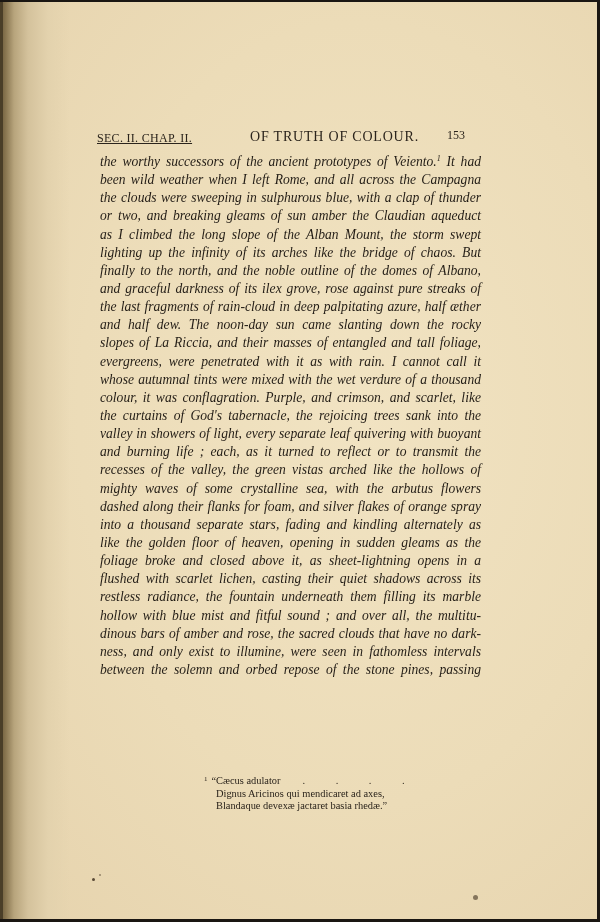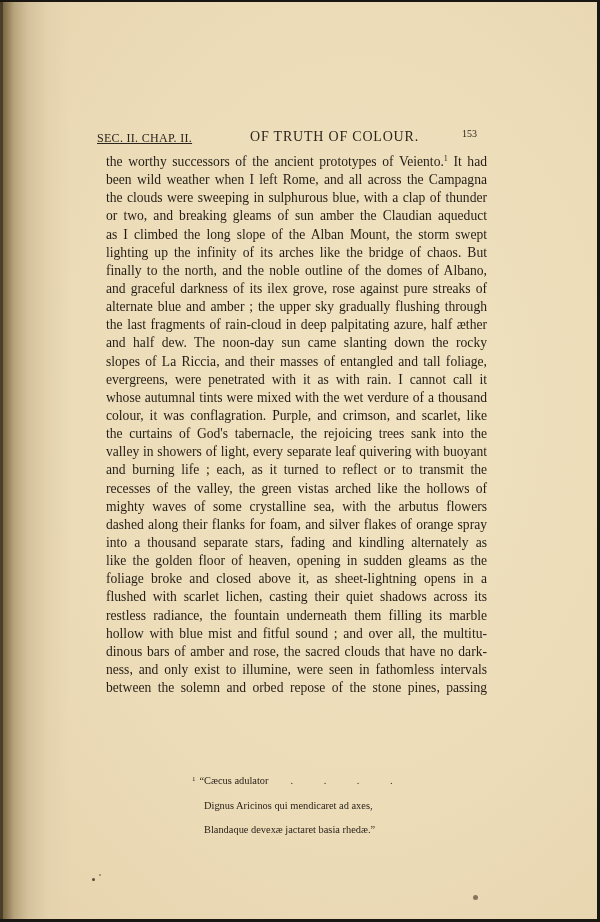--- a/index.html
+++ b/index.html
@@ -63,59 +63,60 @@
       position: absolute;
       left: 133px;
       top: 1px;
       font-size: 14px;
       letter-spacing: 0.8px;
       text-transform: uppercase;
       margin-left: 20px;
     }
     .rh-page {
       position: absolute;
-      right: 0;
+      right: 12px;
       top: 0;
-      font-size: 10px;
+      font-size: 12px;
     }
     .body-text {
       position: absolute;
       top: 151px;
-      left: 106px;
+      left: 100px;
       width: 381px;
       font-family: "Liberation Serif", serif;
       font-size: 13.6px;
       line-height: 18.15px;
       color: #231d16;
+      font-style: italic;
     }
     .line {
       display: block;
       white-space: nowrap;
       text-align: justify;
       text-align-last: justify;
       height: 18.15px;
     }
     .line.last { text-align-last: justify; }
     sup.fn-ref {
       font-size: 8px;
       vertical-align: 5px;
       line-height: 0;
     }
     .footnote {
       position: absolute;
       top: 771px;
-      left: 192px;
+      left: 204px;
       width: 260px;
       font-family: "Liberation Serif", serif;
       font-size: 10.4px;
       line-height: 12.5px;
       color: #2a231b;
     }
     .fn-line { display: block; white-space: nowrap; }
-    .fn-line.indent { padding-left: 12px; margin-top: 12px; }
+    .fn-line.indent { padding-left: 12px; }
     .fn-marker {
       font-size: 7px;
       vertical-align: 3px;
       margin-right: 4px;
     }
     .fn-dots {
       letter-spacing: 14px;
       margin-left: 22px;
     }
     .speck {
@@ -139,21 +140,20 @@
 
   <div class="body-text">
     <span class="line"><span>the worthy successors of the ancient prototypes of Veiento.</span><sup class="fn-ref">1</sup> <span>It had</span></span>
     <span class="line">been wild weather when I left Rome, and all across the Campagna</span>
     <span class="line">the clouds were sweeping in sulphurous blue, with a clap of thunder</span>
     <span class="line">or two, and breaking gleams of sun amber the Claudian aqueduct</span>
     <span class="line">as I climbed the long slope of the Alban Mount, the storm swept</span>
     <span class="line">lighting up the infinity of its arches like the bridge of chaos.   But</span>
     <span class="line">finally to the north, and the noble outline of the domes of Albano,</span>
     <span class="line">and graceful darkness of its ilex grove, rose against pure streaks of</span>
-    <span class="line">alternate blue and amber ; the upper sky gradually flushing through</span>
     <span class="line">the last fragments of rain-cloud in deep palpitating azure, half æther</span>
     <span class="line">and half dew.   The noon-day sun came slanting down the rocky</span>
     <span class="line">slopes of La Riccia, and their masses of entangled and tall foliage,</span>
     <span class="line">evergreens, were penetrated with it as with rain.   I cannot call it</span>
     <span class="line">whose autumnal tints were mixed with the wet verdure of a thousand</span>
     <span class="line">colour, it was conflagration.   Purple, and crimson, and scarlet, like</span>
     <span class="line">the curtains of God's tabernacle, the rejoicing trees sank into the</span>
     <span class="line">valley in showers of light, every separate leaf quivering with buoyant</span>
     <span class="line">and burning life ; each, as it turned to reflect or to transmit the</span>
     <span class="line">recesses of the valley, the green vistas arched like the hollows of</span>

